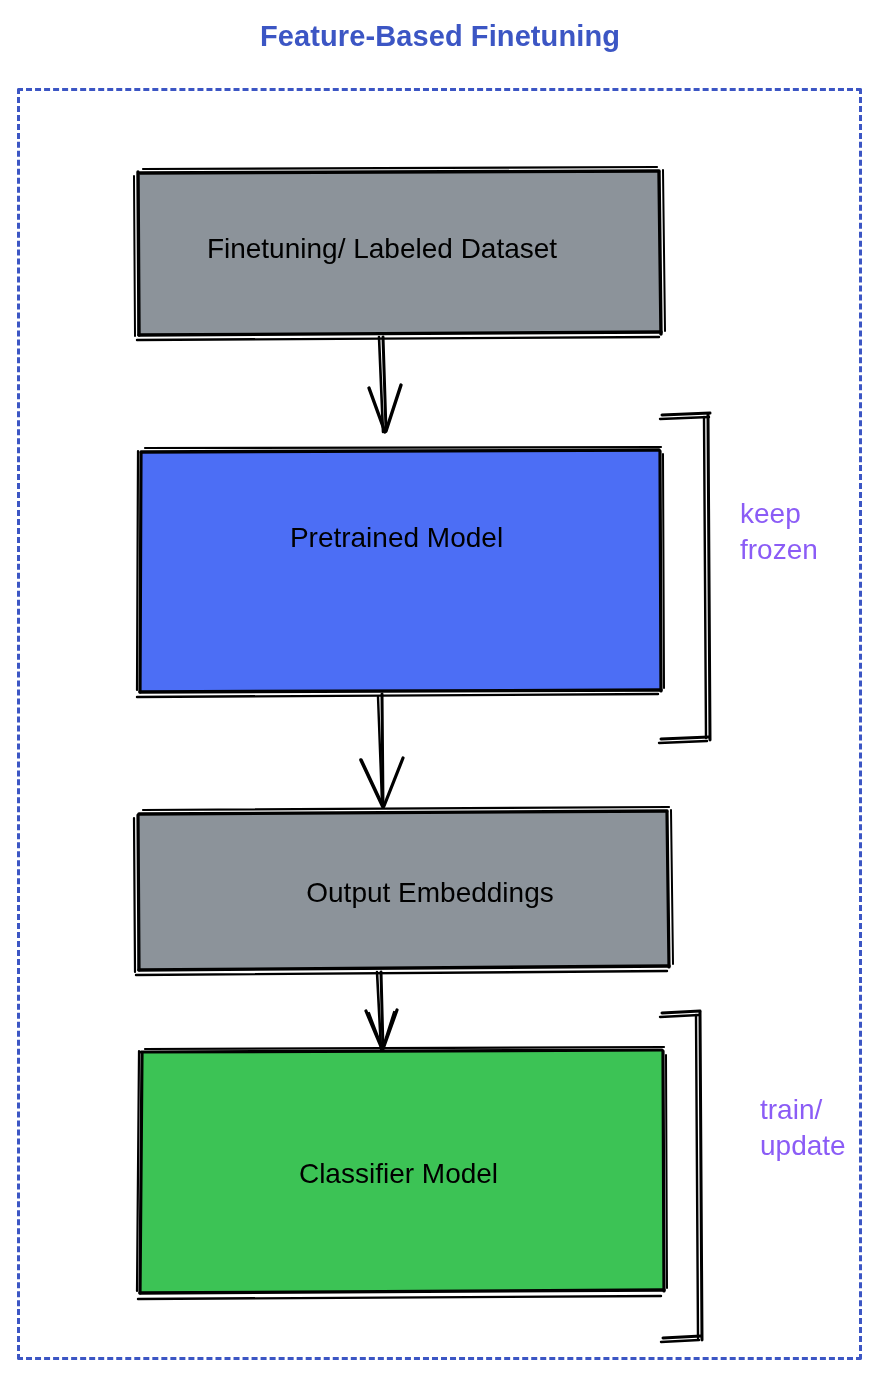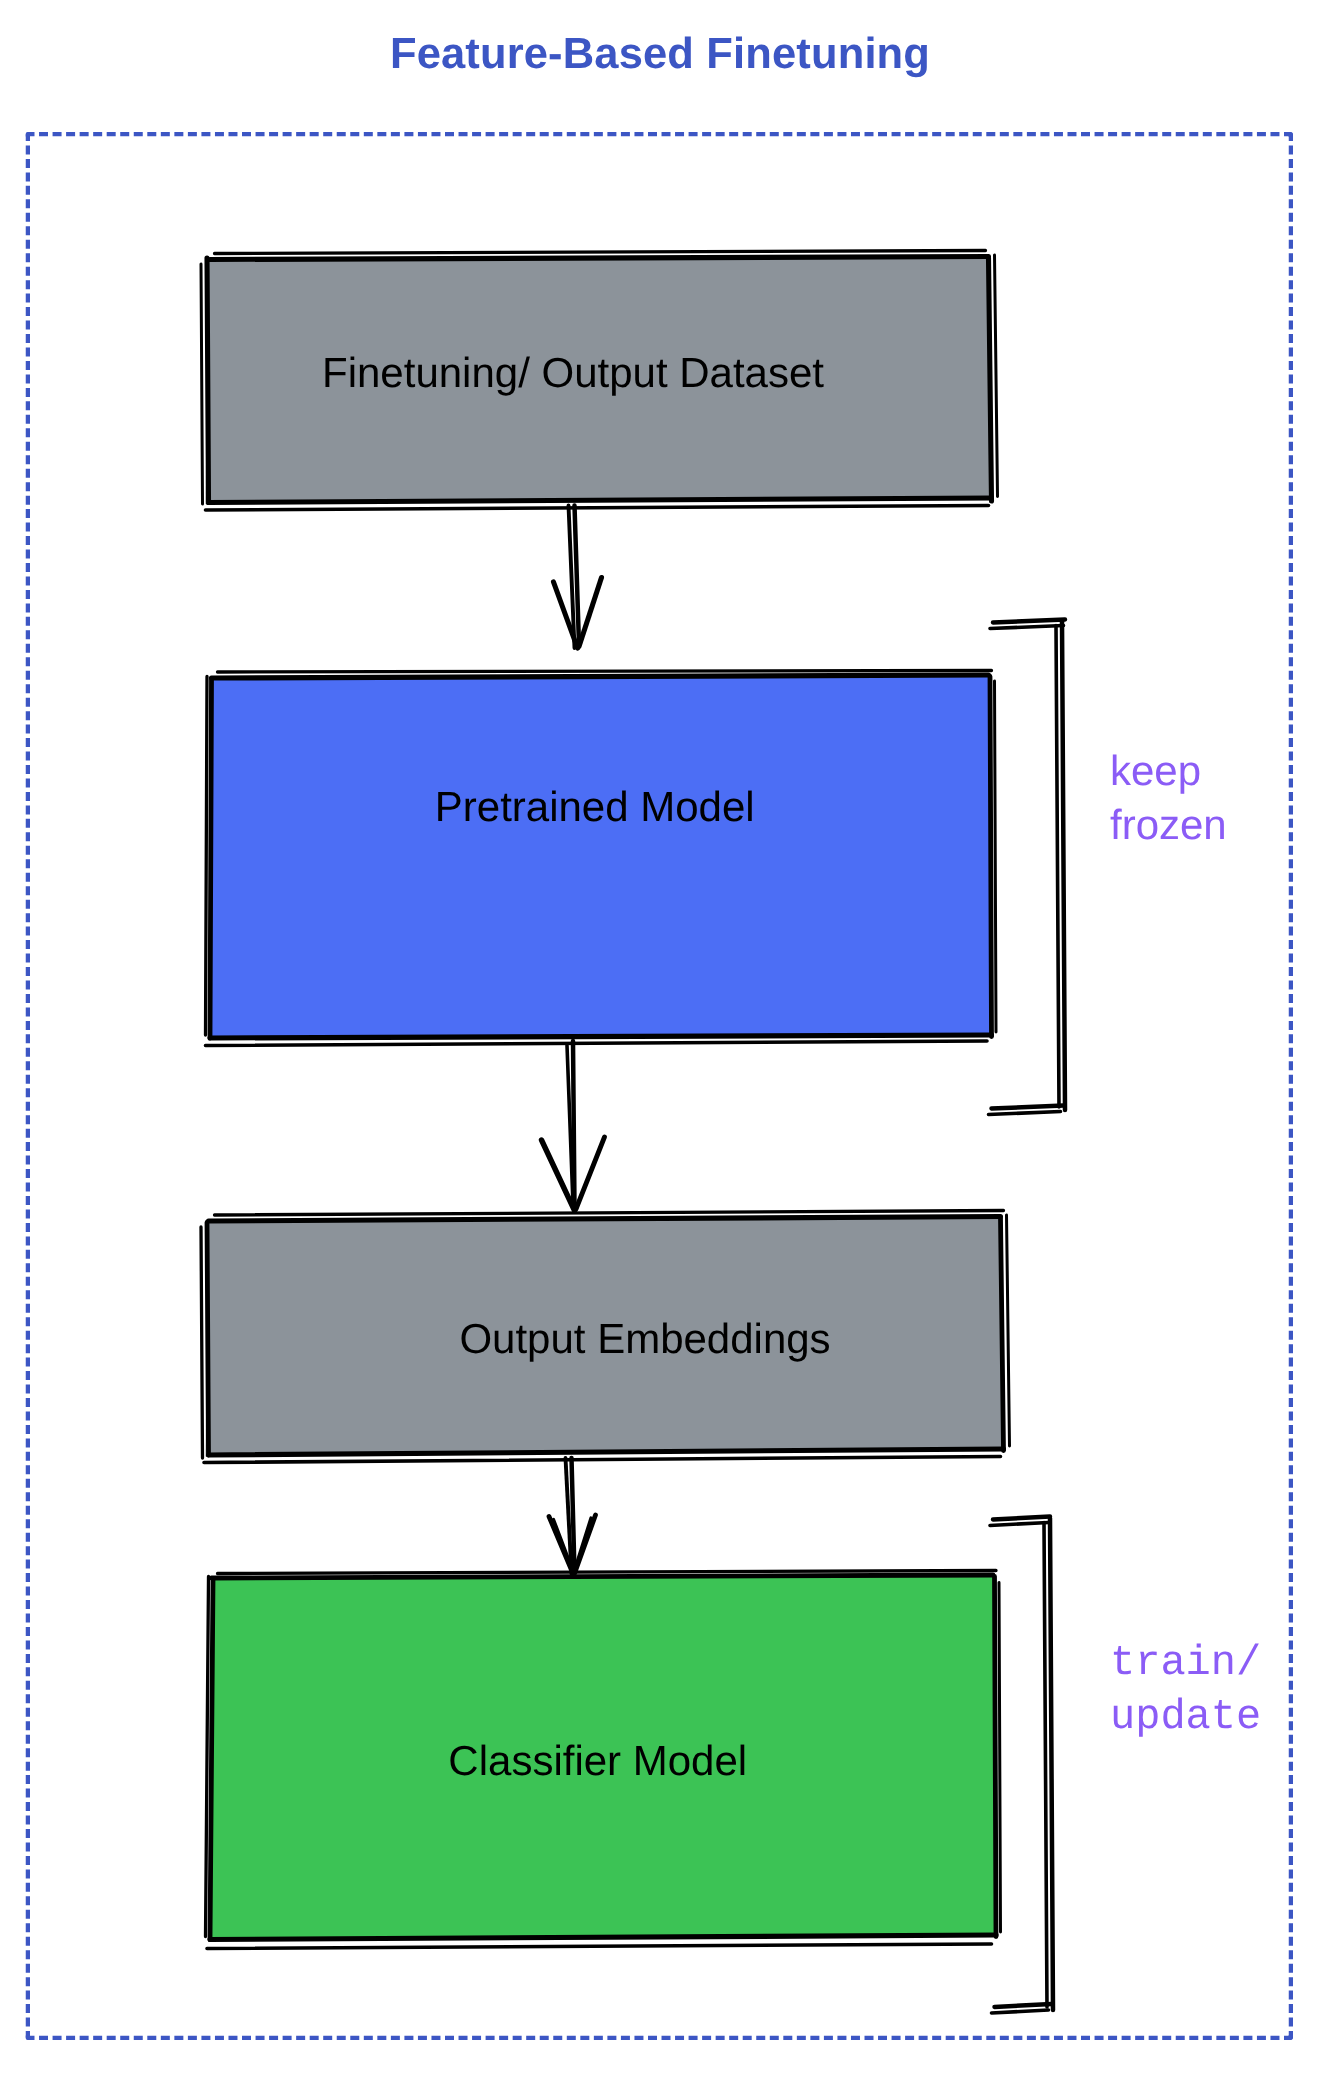--- a/index.html
+++ b/index.html
@@ -103,23 +103,22 @@
     font-size: 28px;
     line-height: 1.28;
     color: #8b5cf6;
     white-space: pre;
   }
   #label-keep-frozen {
     left: 740px;
     top: 496px;
   }
   #label-train-update {
-    left: 740px;
+    left: 760px;
     top: 1092px;
-    font-family: Liberation Mono, monospace;
   }
 
   svg.overlay {
     position: absolute;
     left: 0;
     top: 0;
     width: 880px;
     height: 1393px;
     pointer-events: none;
   }
@@ -220,21 +219,21 @@
       <path d="M662,1013 L700,1011" fill="none" stroke="#000" stroke-width="3" stroke-linecap="round"></path>
       <path d="M660,1017 L699,1015" fill="none" stroke="#000" stroke-width="2.4" stroke-linecap="round"></path>
       <path d="M700,1012 L702,1340" fill="none" stroke="#000" stroke-width="3" stroke-linecap="round"></path>
       <path d="M696,1015 L698,1338" fill="none" stroke="#000" stroke-width="2.4" stroke-linecap="round"></path>
       <path d="M701,1336 L663,1338" fill="none" stroke="#000" stroke-width="3" stroke-linecap="round"></path>
       <path d="M699,1340 L661,1342" fill="none" stroke="#000" stroke-width="2.4" stroke-linecap="round"></path>
     </g>
   </svg>
 
   <div class="node" id="node-dataset">
-    <span class="node-label">Finetuning/ Output Dataset</span>
+    <span class="node-label">Finetuning/ Labeled Dataset</span>
   </div>
 
   <div class="node" id="node-pretrained">
     <span class="node-label">Pretrained Model</span>
   </div>
 
   <div class="node" id="node-embeddings">
     <span class="node-label">Output Embeddings</span>
   </div>
 

